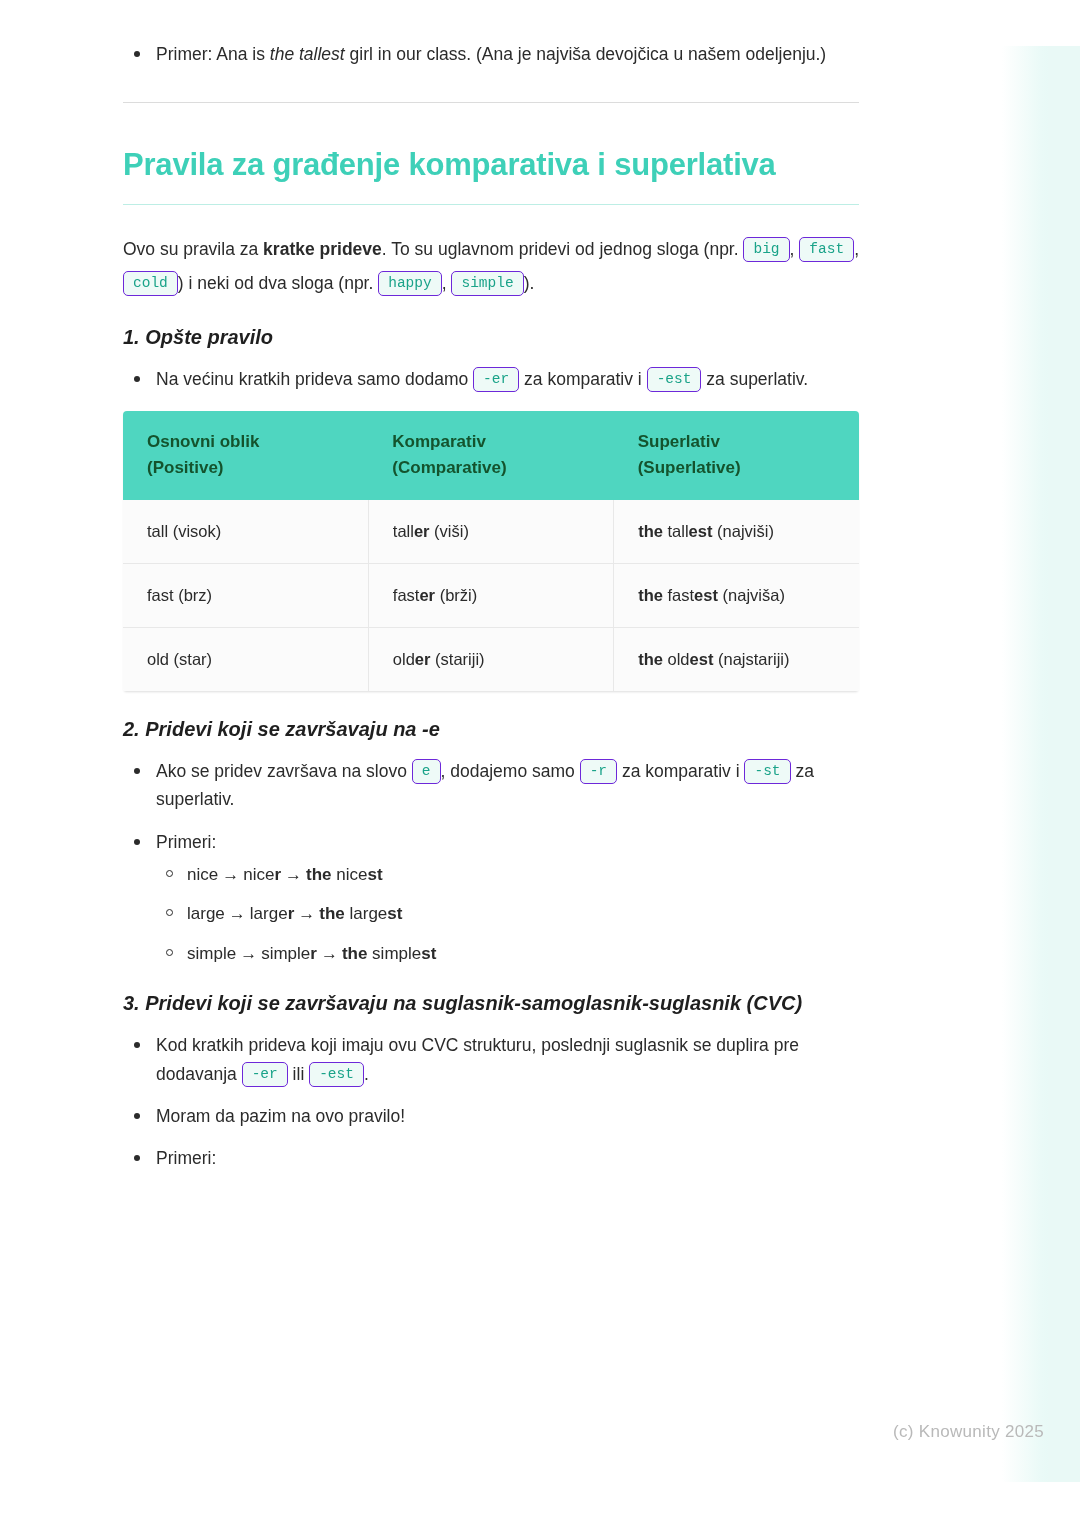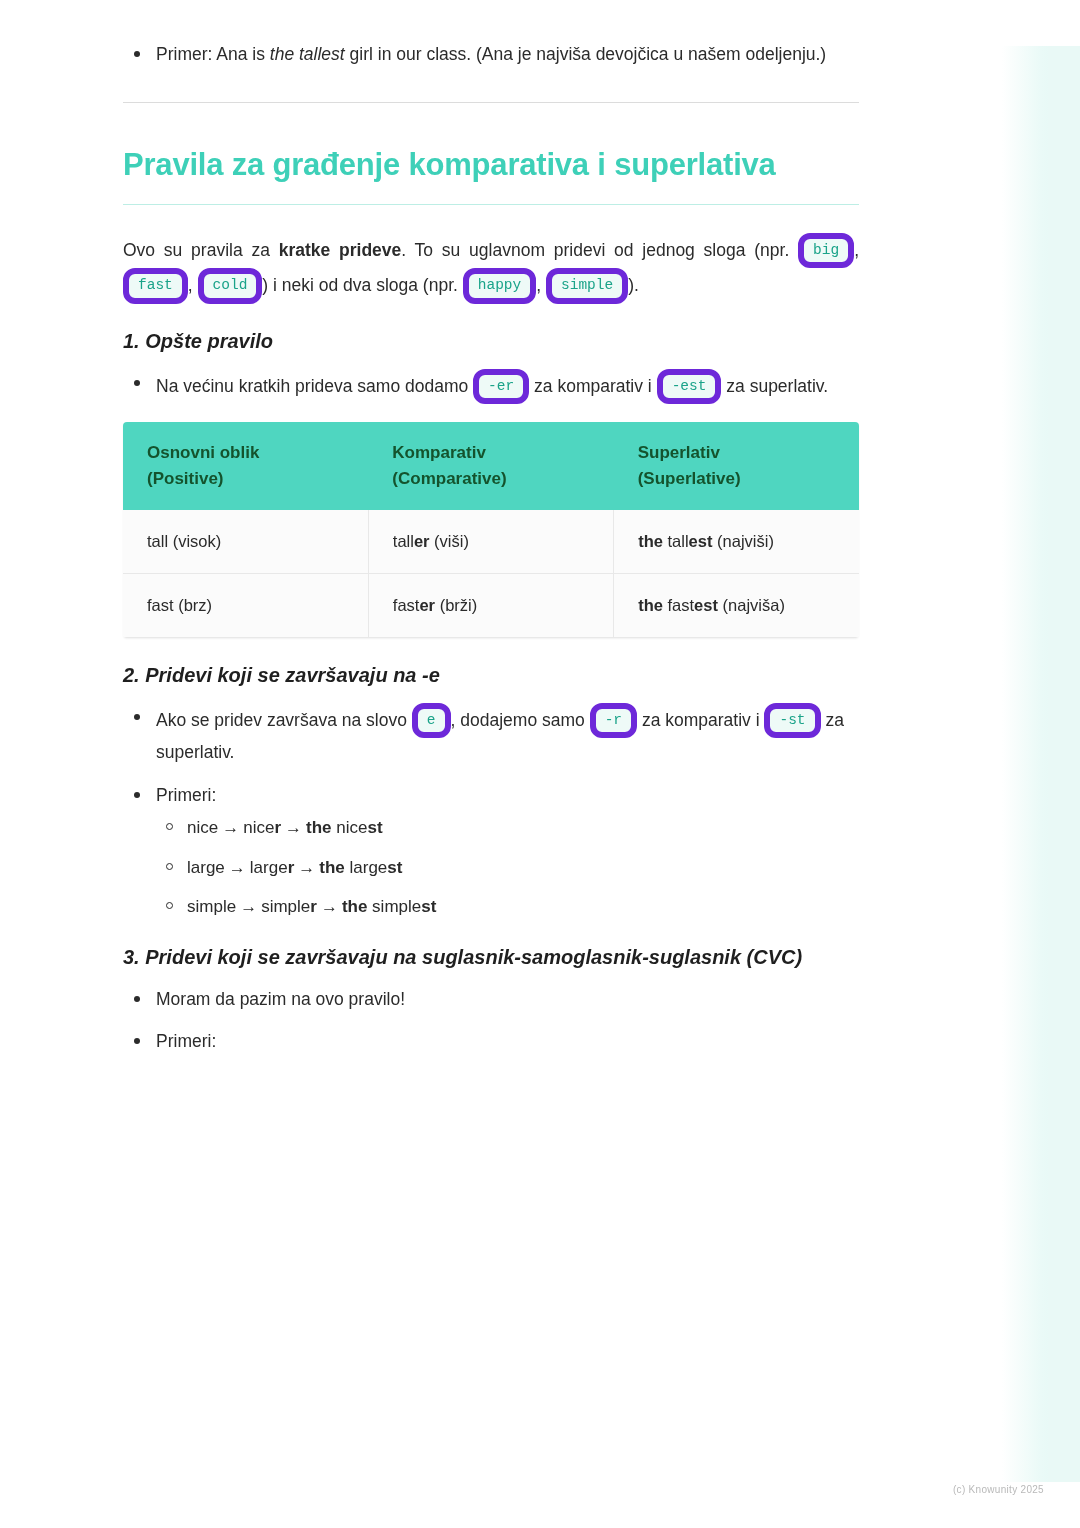--- a/index.html
+++ b/index.html
@@ -129,22 +129,22 @@
     text-align: justify;
   }
   p.para b { font-weight: 700; }
 
   code.chip {
     display: inline-block;
     font-family: "Liberation Mono", monospace;
     font-size: 14.5px;
     color: #1aa389;
     background: #eefaf7;
-    border: 6px solid #6d28d9;
-    border-radius: 12px;
+    border: 1px solid #6d28d9;
+    border-radius: 5px;
     padding: 2px 9px 3px 9px;
     line-height: 1.25;
     vertical-align: 2px;
     white-space: nowrap;
   }
 
   h3.rule-head {
     margin: 26px 0 16px 0;
     font-size: 20px;
     font-weight: 700;
@@ -180,22 +180,22 @@
     padding: 22px 24px;
     color: #2b2b2b;
   }
   table.gram tbody tr:last-child td { border-bottom: 1px solid #e8e8e8; }
   table.gram tbody td:last-child { border-right: none; }
   table.gram b { font-weight: 700; }
 
   .watermark {
     position: absolute;
     right: 68px;
-    top: 1484px;
-    font-size: 10px;
+    top: 1422px;
+    font-size: 17px;
     color: #b9b9b9;
     letter-spacing: 0.3px;
   }
   .arrow { padding: 0 4px; }
 </style>
 </head>
 <body>
 
 <div class="page">
 
@@ -248,20 +248,25 @@
         <tr>
           <td>tall (visok)</td>
           <td><span>tall</span><b>er</b><span> (viši)</span></td>
           <td><b>the </b><span>tall</span><b>est</b><span> (najviši)</span></td>
         </tr>
         <tr>
           <td>fast (brz)</td>
           <td><span>fast</span><b>er</b><span> (brži)</span></td>
           <td><b>the </b><span>fast</span><b>est</b><span> (najviša)</span></td>
         </tr>
+        <tr>
+          <td>old (star)</td>
+          <td><span>old</span><b>er</b><span> (stariji)</span></td>
+          <td><b>the </b><span>old</span><b>est</b><span> (najstariji)</span></td>
+        </tr>
       </tbody>
     </table>
 
     <h3 class="rule-head">2. Pridevi koji se završavaju na -e</h3>
 
     <ul class="bullets">
       <li>
         <span>Ako se pridev završava na slovo </span><code class="chip">e</code><span>, dodajemo samo </span><code class="chip">-r</code><span> za komparativ i </span><code class="chip">-st</code><span> za superlativ.</span>
       </li>
       <li>
@@ -276,20 +281,23 @@
           <li>
             <span>simple</span><span class="arrow">→</span><span>simple</span><b>r</b><span class="arrow">→</span><b>the </b><span>simple</span><b>st</b>
           </li>
         </ul>
       </li>
     </ul>
 
     <h3 class="rule-head">3. Pridevi koji se završavaju na suglasnik-samoglasnik-suglasnik (CVC)</h3>
 
     <ul class="bullets">
+      <li>
+        <span>Kod kratkih prideva koji imaju ovu CVC strukturu, poslednji suglasnik se duplira pre dodavanja </span><code class="chip">-er</code><span> ili </span><code class="chip">-est</code><span>.</span>
+      </li>
       <li>Moram da pazim na ovo pravilo!</li>
       <li>Primeri:</li>
     </ul>
 
   </div>
 
   <div class="watermark">(c) Knowunity 2025</div>
 </div>
 
 </body></html>

